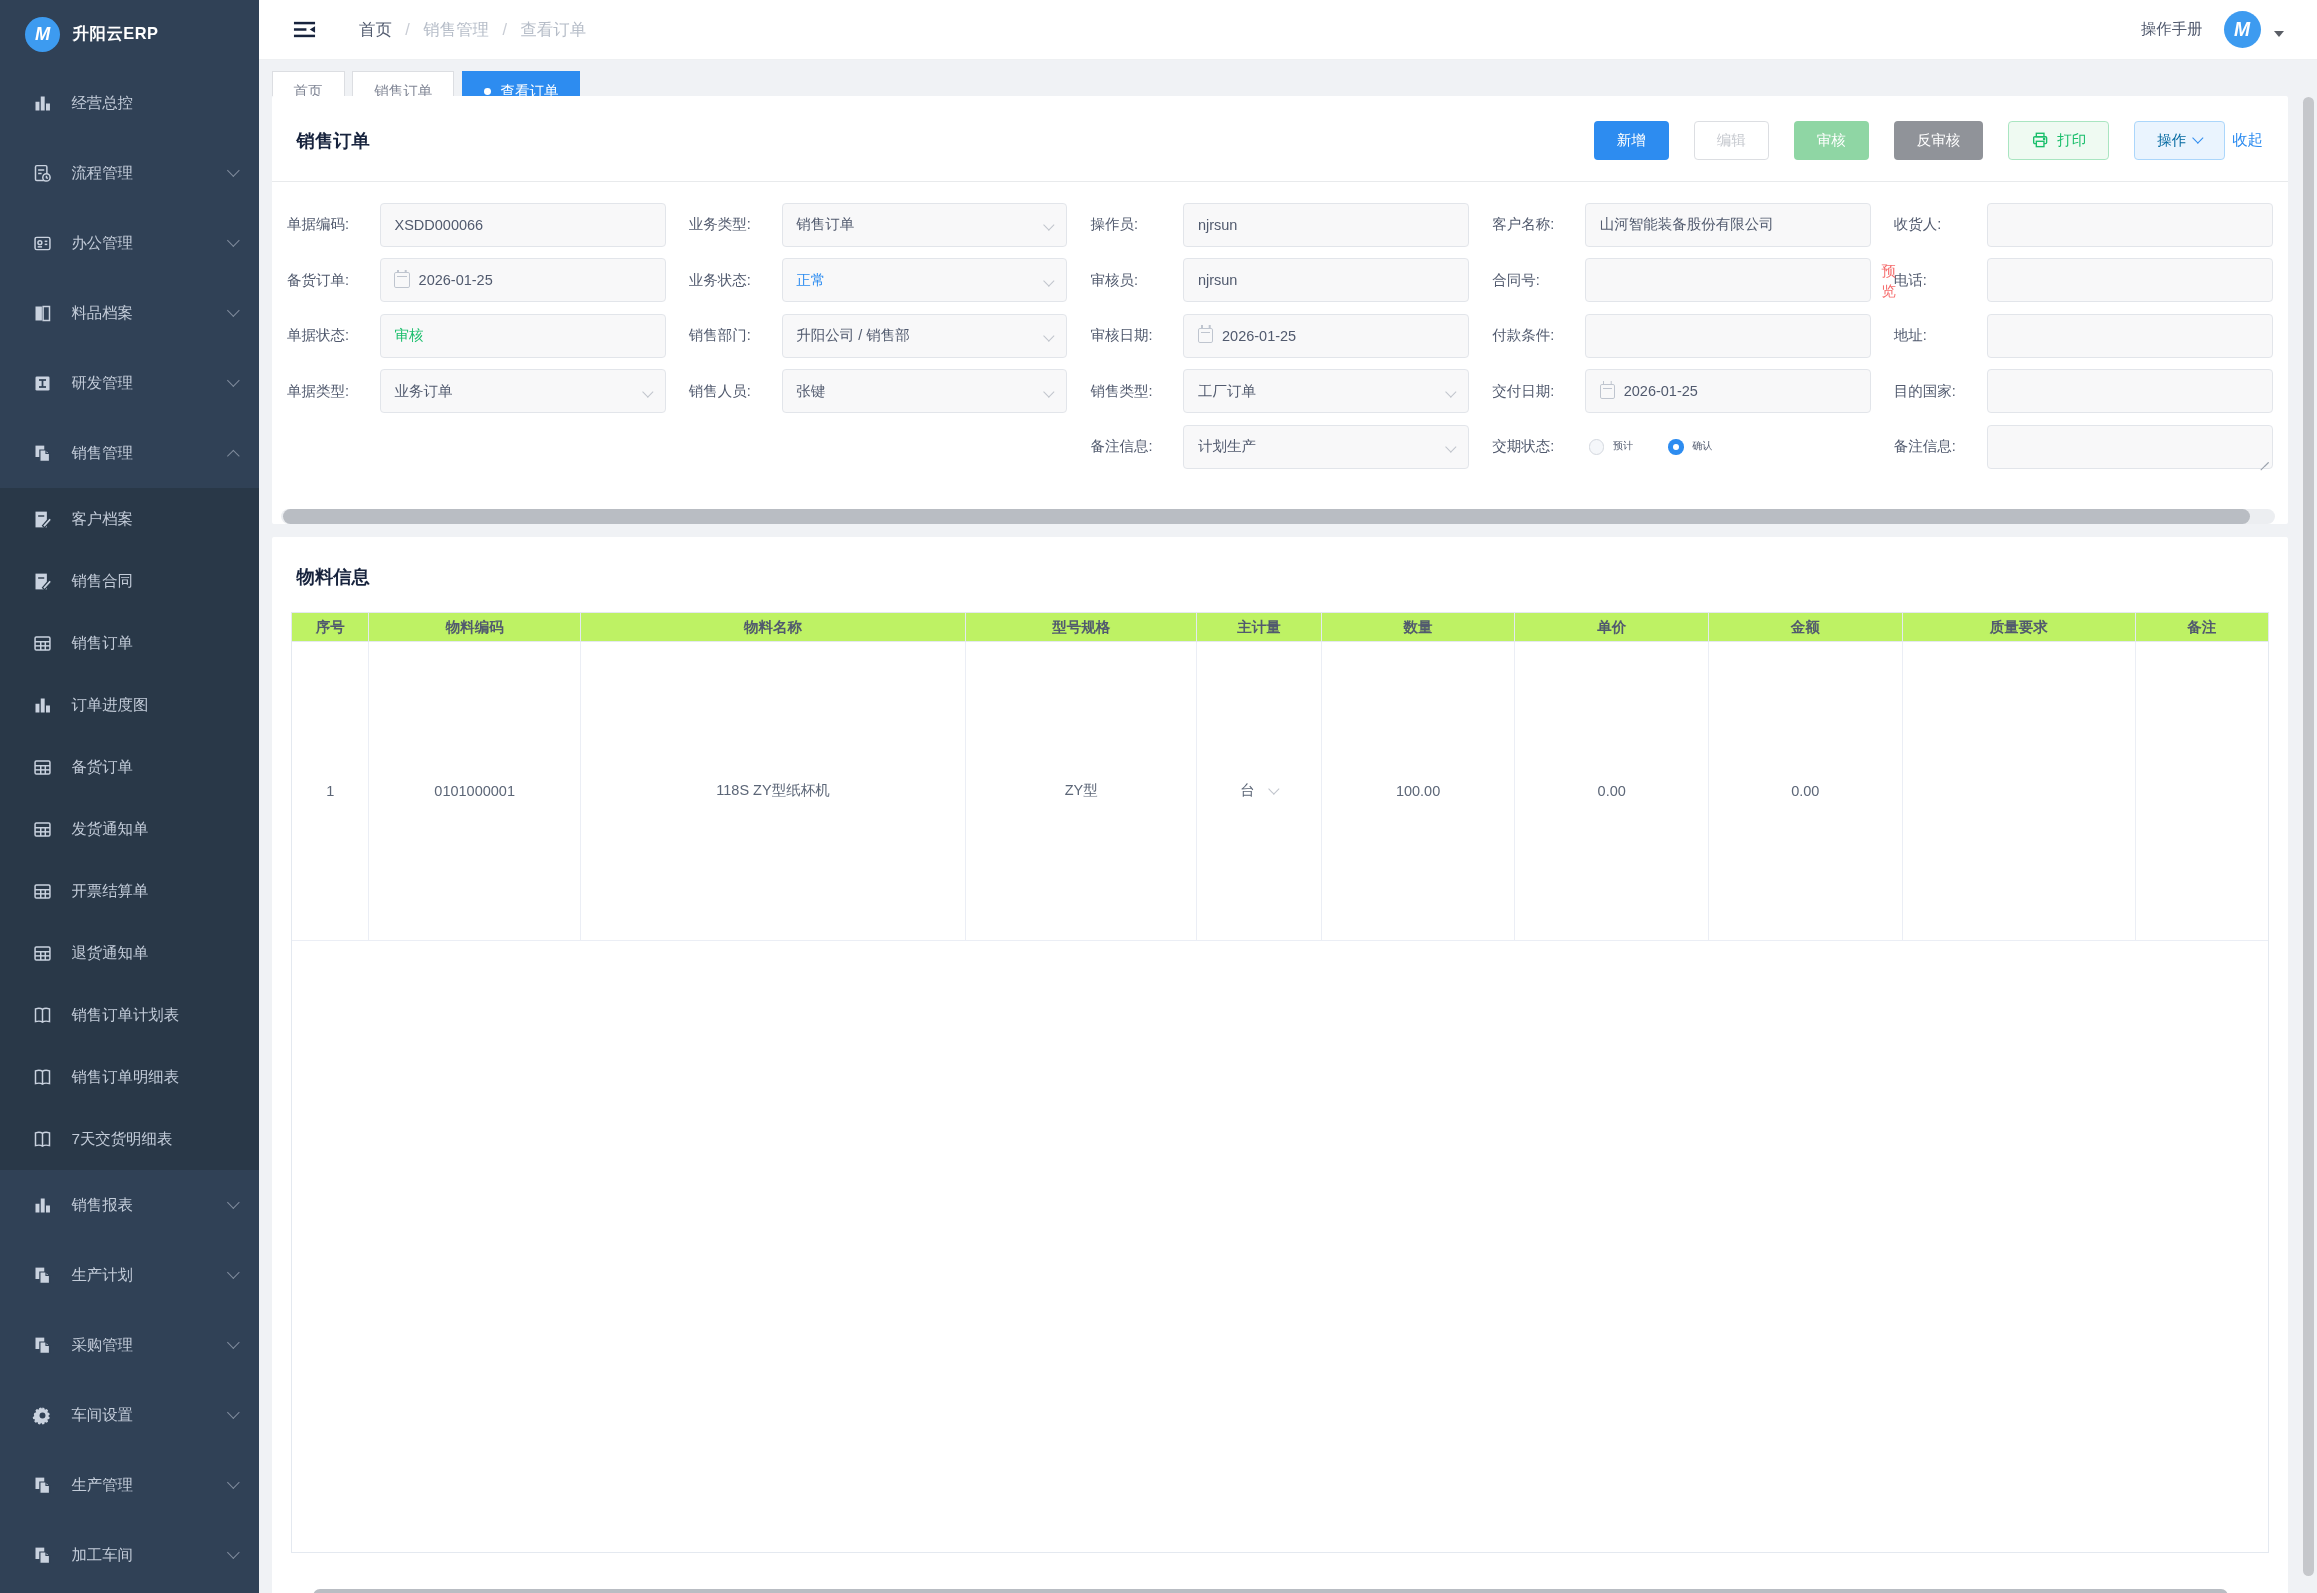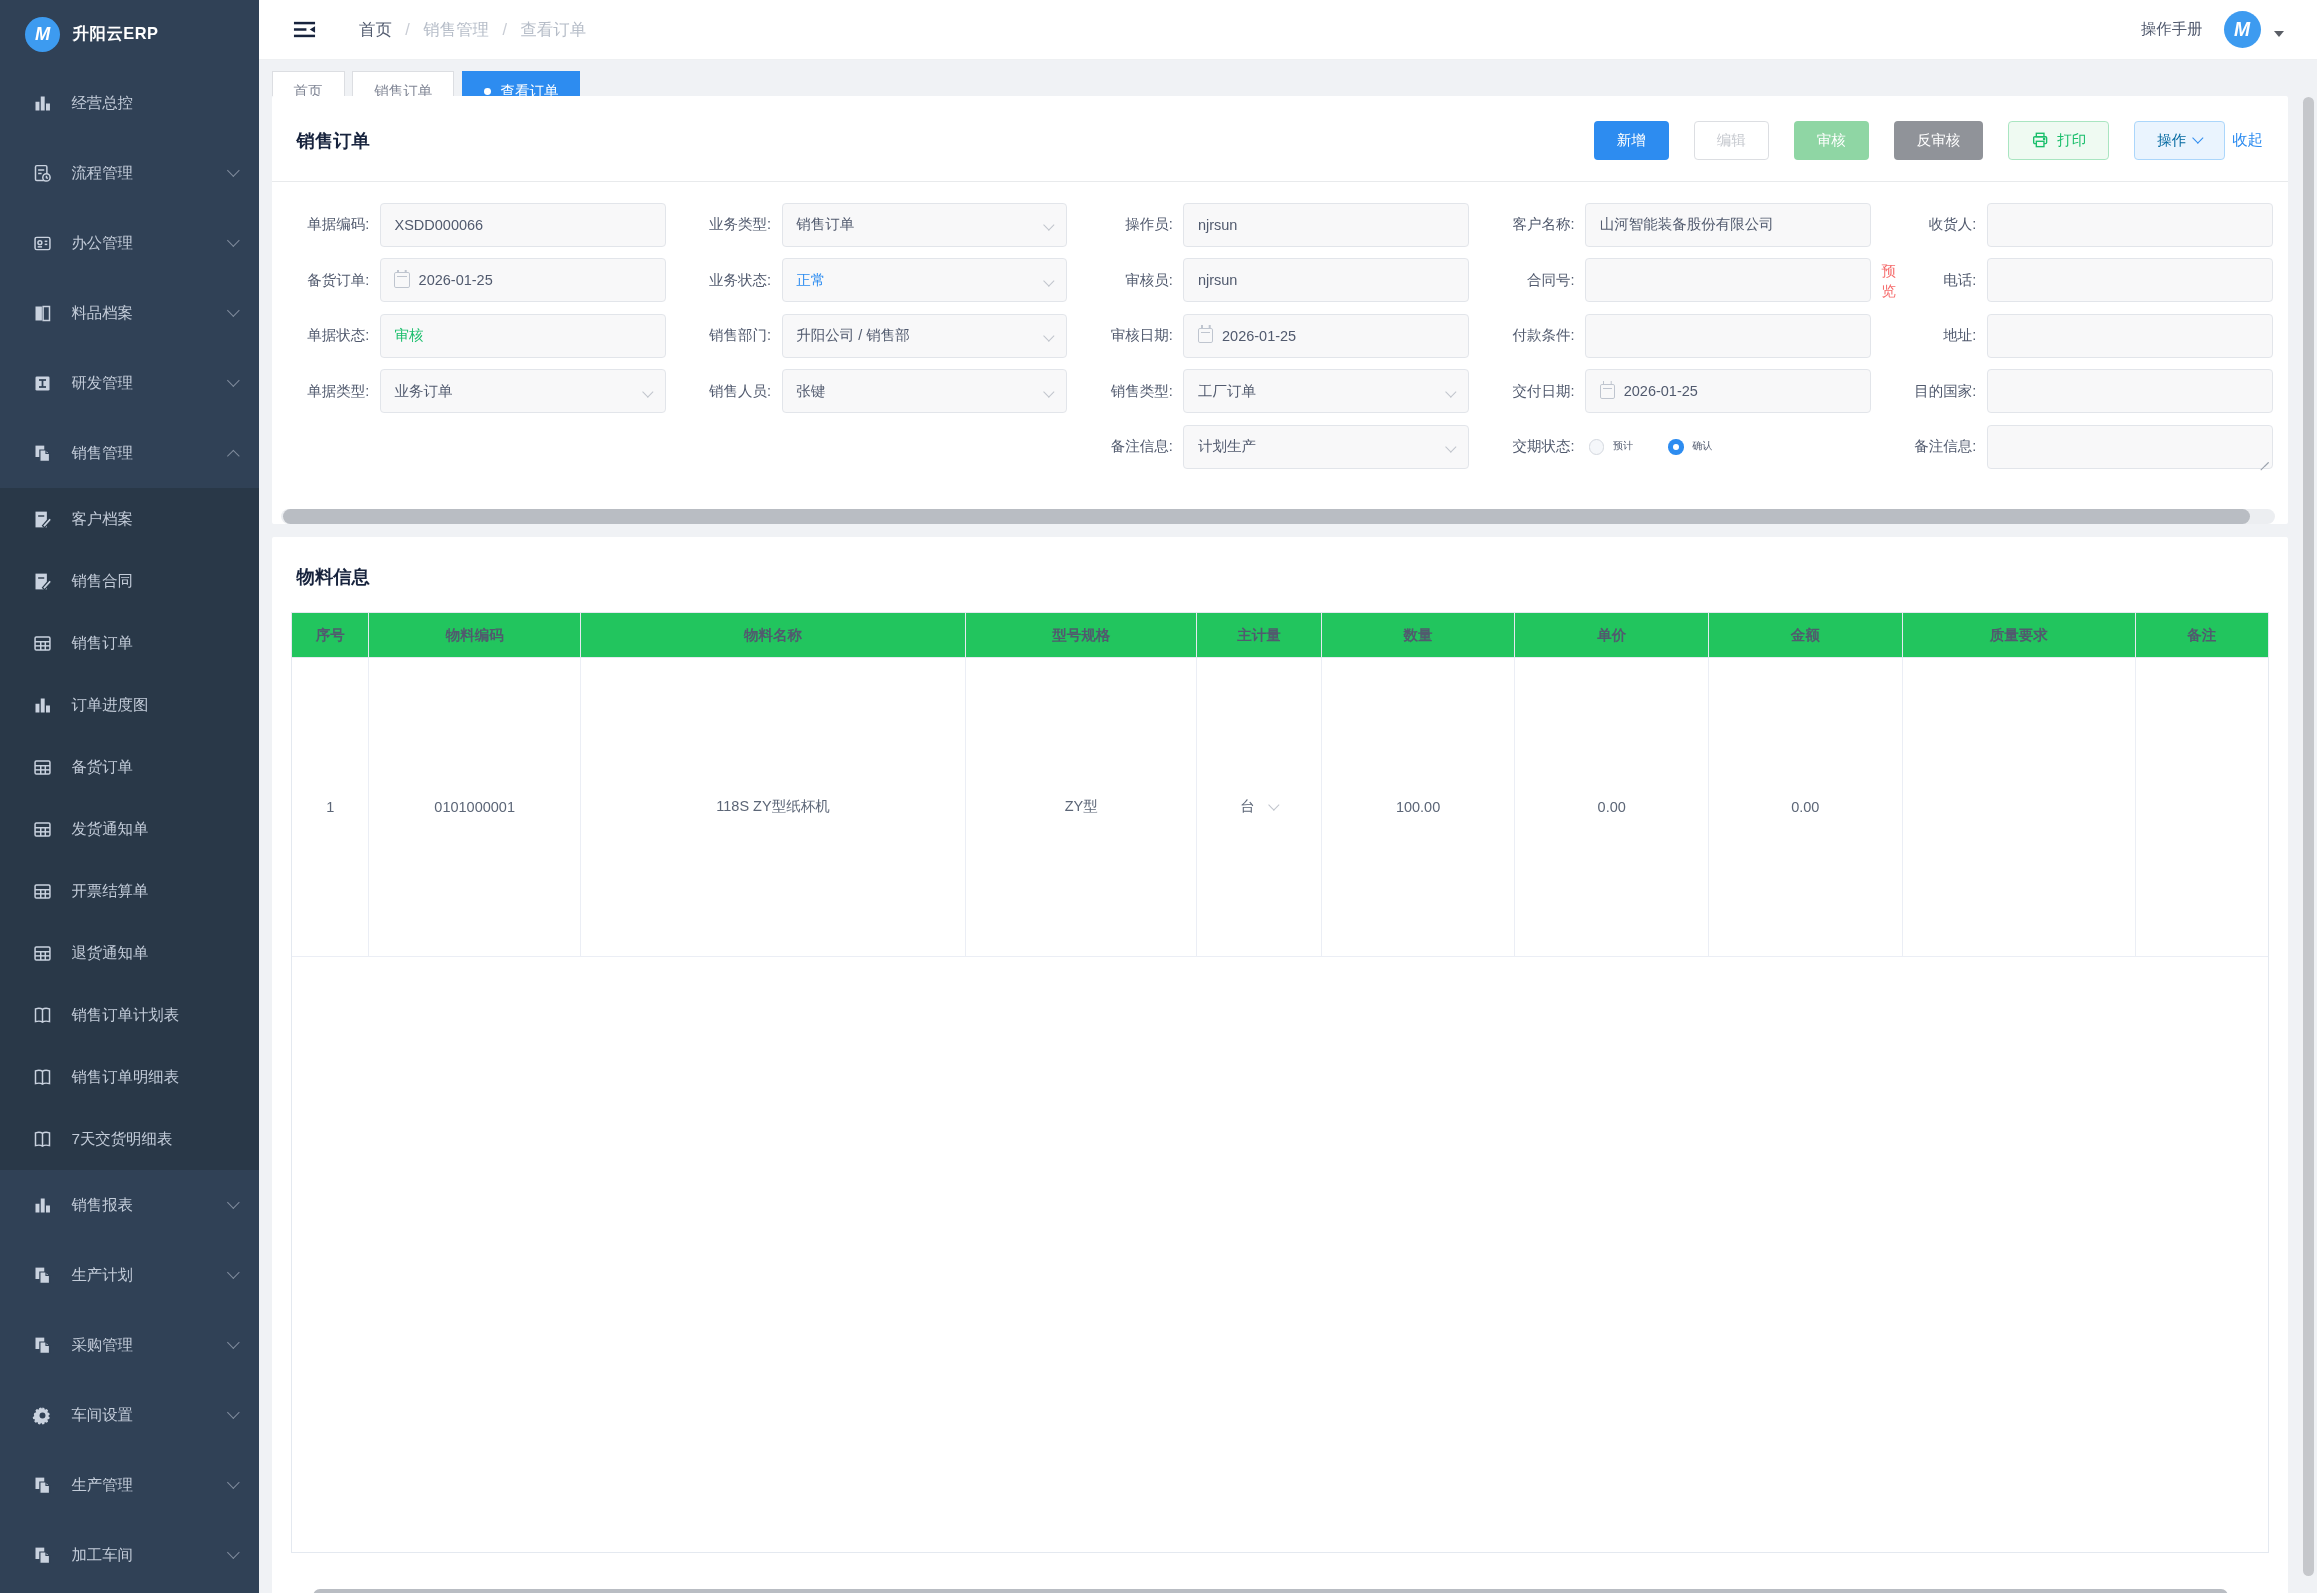--- a/index.html
+++ b/index.html
@@ -69,21 +69,21 @@
   .btn.blue-outline  { background:#eaf4fe; color:#0369a1; border-color:#abd6fb; }
   .btn .btn-chev { width:7.7px; height:7.7px; border-right:1.5px solid #2d8cf0;
     border-bottom:1.5px solid #2d8cf0; transform:rotate(45deg); margin-top:-3.9px; }
   .collapse-link { color:#2d8cf0; font-size:15.4px; margin-left:7.7px; cursor:pointer; }
   .panel-divider { border-bottom:1px solid #e8eaec; }
 
   
   .form-area { display:flex; gap:23px; padding:21px 15.4px 3.9px 15.4px; }
   .form-col { flex:1; min-width:0; }
   .f-row { display:flex; align-items:center; margin-bottom:11.6px; height:44px; }
-  .f-label { width:93px; text-align:right; padding-right:10.6px; font-size:14.5px;
+  .f-label { width:93px; padding-right:10.6px; font-size:14.5px;
     color:#515a6e; flex:0 0 93px; white-space:nowrap; }
   .f-ctrl { position:relative; flex:1; height:44px; background:#f8f8f9;
     border:1px solid #e2e5ea; border-radius:3.9px; display:flex; align-items:center;
     padding:0 29px 0 13.5px; font-size:14.5px; color:#515a6e; cursor:text; }
   .f-ctrl.select { cursor:pointer; }
   .f-ctrl .val { overflow:hidden; white-space:nowrap; text-overflow:ellipsis; }
   .val.green { color:#19be6b; } .val.blue { color:#2d8cf0; }
   .sel-chev { position:absolute; right:13.5px; top:17.4px; width:7.7px; height:7.7px;
     border-right:1.4px solid #c0c4cc; border-bottom:1.4px solid #c0c4cc; transform:rotate(45deg); }
   .cal-ico { width:15.4px; height:15.4px; border:1.4px solid #bfc5cf; border-radius:1.9px;
@@ -113,21 +113,21 @@
     position:relative; }
   .hscroll .thumb { position:absolute; left:1.9px; top:0; height:14.5px; width:98.7%;
     background:#b9bdc3; border-radius:7.7px; cursor:grab; }
 
   
   .panel2 { margin-top:7.7px; height:1059px; position:relative; overflow:hidden; }
   .mat-title { font-size:18.3px; font-weight:bold; color:#17233d; padding:27px 25px 23px 25px; }
   .tbl-wrap { margin:0 19.3px; border:1px solid #e4e9f0; height:941px; background:#fff;
     overflow:hidden; position:relative; }
   table.mat { width:100%; border-collapse:collapse; table-layout:fixed; }
-  table.mat th { height:44px; background:#22c55e; font-size:14.5px; color:#515a6e;
+  table.mat th { height:28px; background:#bef264; font-size:14.5px; color:#515a6e;
     font-weight:bold; border-right:1px solid #e4e9f0; border-bottom:1px solid #e4e9f0; }
   table.mat th:last-child { border-right:none; }
   table.mat td { height:299px; text-align:center; font-size:14.5px; color:#5c6677;
     border-right:1px solid #ebeef5; border-bottom:1px solid #ebeef5; background:#fff; }
   table.mat td:last-child { border-right:none; }
   .unit-cell { display:inline-flex; align-items:center; gap:15.4px; cursor:pointer; }
   .unit-chev { width:7.7px; height:7.7px; border-right:1.4px solid #c0c4cc;
     border-bottom:1.4px solid #c0c4cc; transform:rotate(45deg); margin-top:-3.9px; }
 
   .bottom-hscroll { position:absolute; left:41px; right:60px; bottom:-6.8px; height:14.5px;

